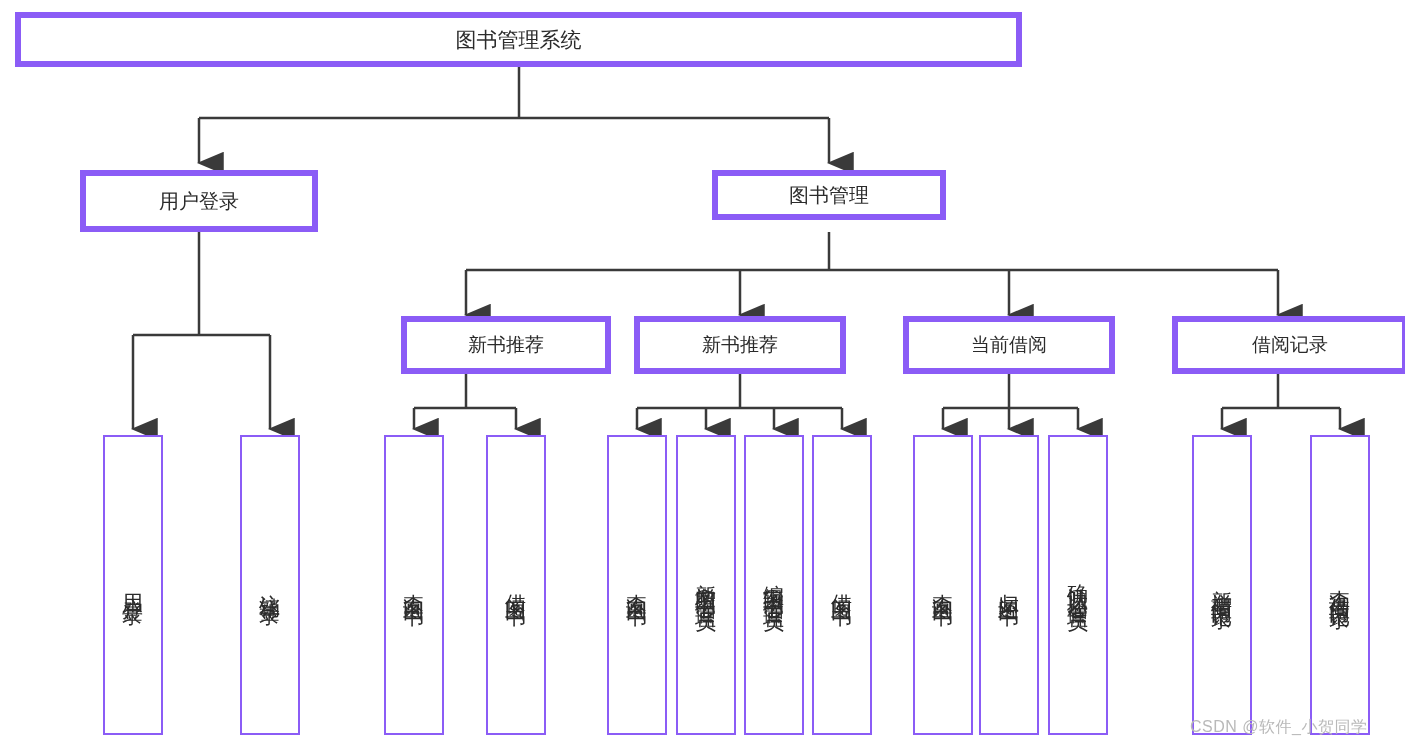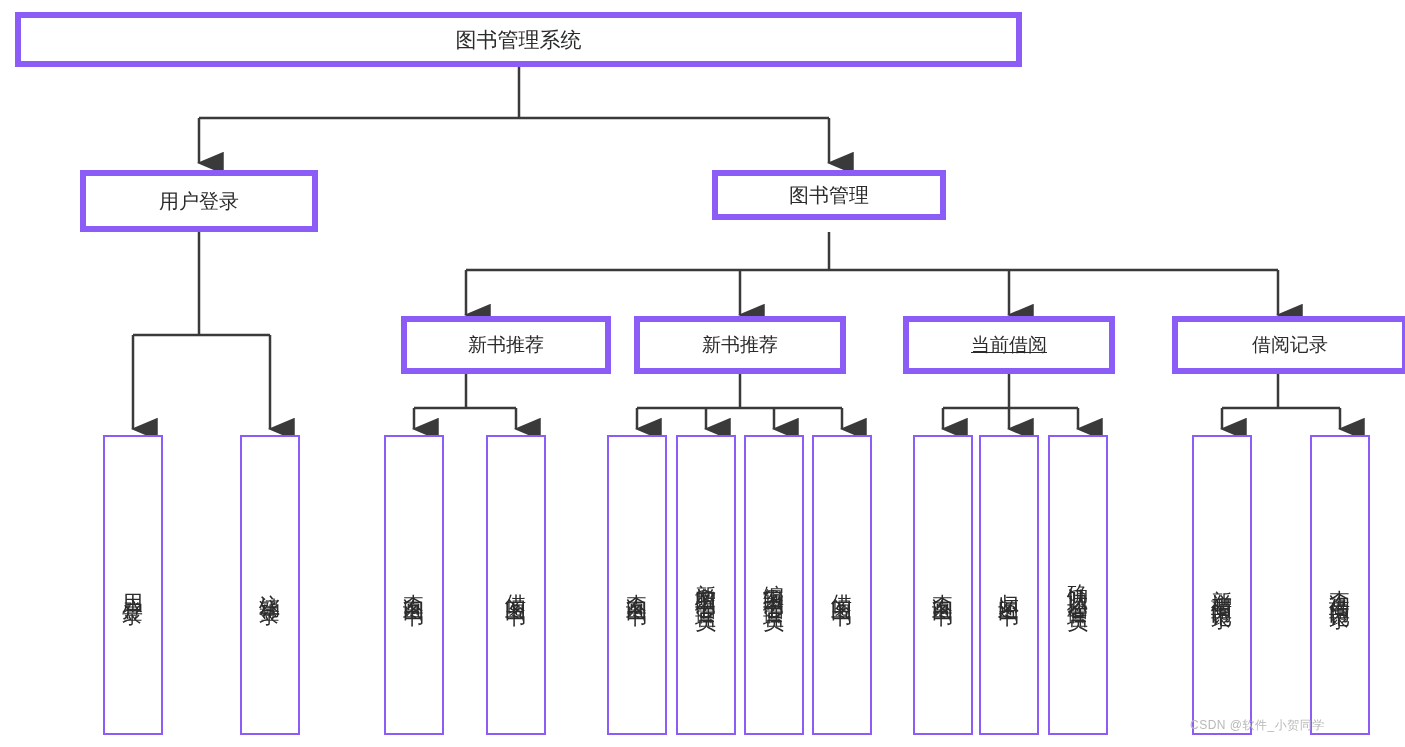--- a/index.html
+++ b/index.html
@@ -52,21 +52,21 @@
   .node-leaf .label {
     writing-mode: vertical-rl;
     text-orientation: upright;
     font-size: 21px;
     letter-spacing: 4px;
     line-height: 1;
     white-space: nowrap;
   }
   .watermark {
     position: absolute;
-    font-size: 12px;
+    font-size: 16px;
     color: #b9b9b9;
     white-space: nowrap;
     letter-spacing: 0.5px;
   }
 </style>
 </head>
 <body>
 
 <div id="canvas">
 
@@ -132,21 +132,21 @@
   <div class="node node-l2" style="left:712px; top:170px; width:234px; height:50px;">
     <span class="label">图书管理</span>
   </div>
 
   <div class="node node-l3" style="left:362px; top:316px; width:210px; height:58px;margin-left:39px;">
     <span class="label">新书推荐</span>
   </div>
   <div class="node node-l3" style="left:634px; top:316px; width:212px; height:58px;">
     <span class="label">新书推荐</span>
   </div>
-  <div class="node node-l3" style="left:903px; top:316px; width:212px; height:58px;text-decoration:underline;">
+  <div class="node node-l3" style="left:903px; top:316px; width:212px; height:58px;">
     <span class="label">当前借阅</span>
   </div>
   <div class="node node-l3" style="left:1172px; top:316px; width:236px; height:58px;">
     <span class="label">借阅记录</span>
   </div>
 
   <div class="node node-leaf" style="left:103px; top:435px; width:60px; height:300px;">
     <span class="label">用户登录</span>
   </div>
   <div class="node node-leaf" style="left:240px; top:435px; width:60px; height:300px;">

